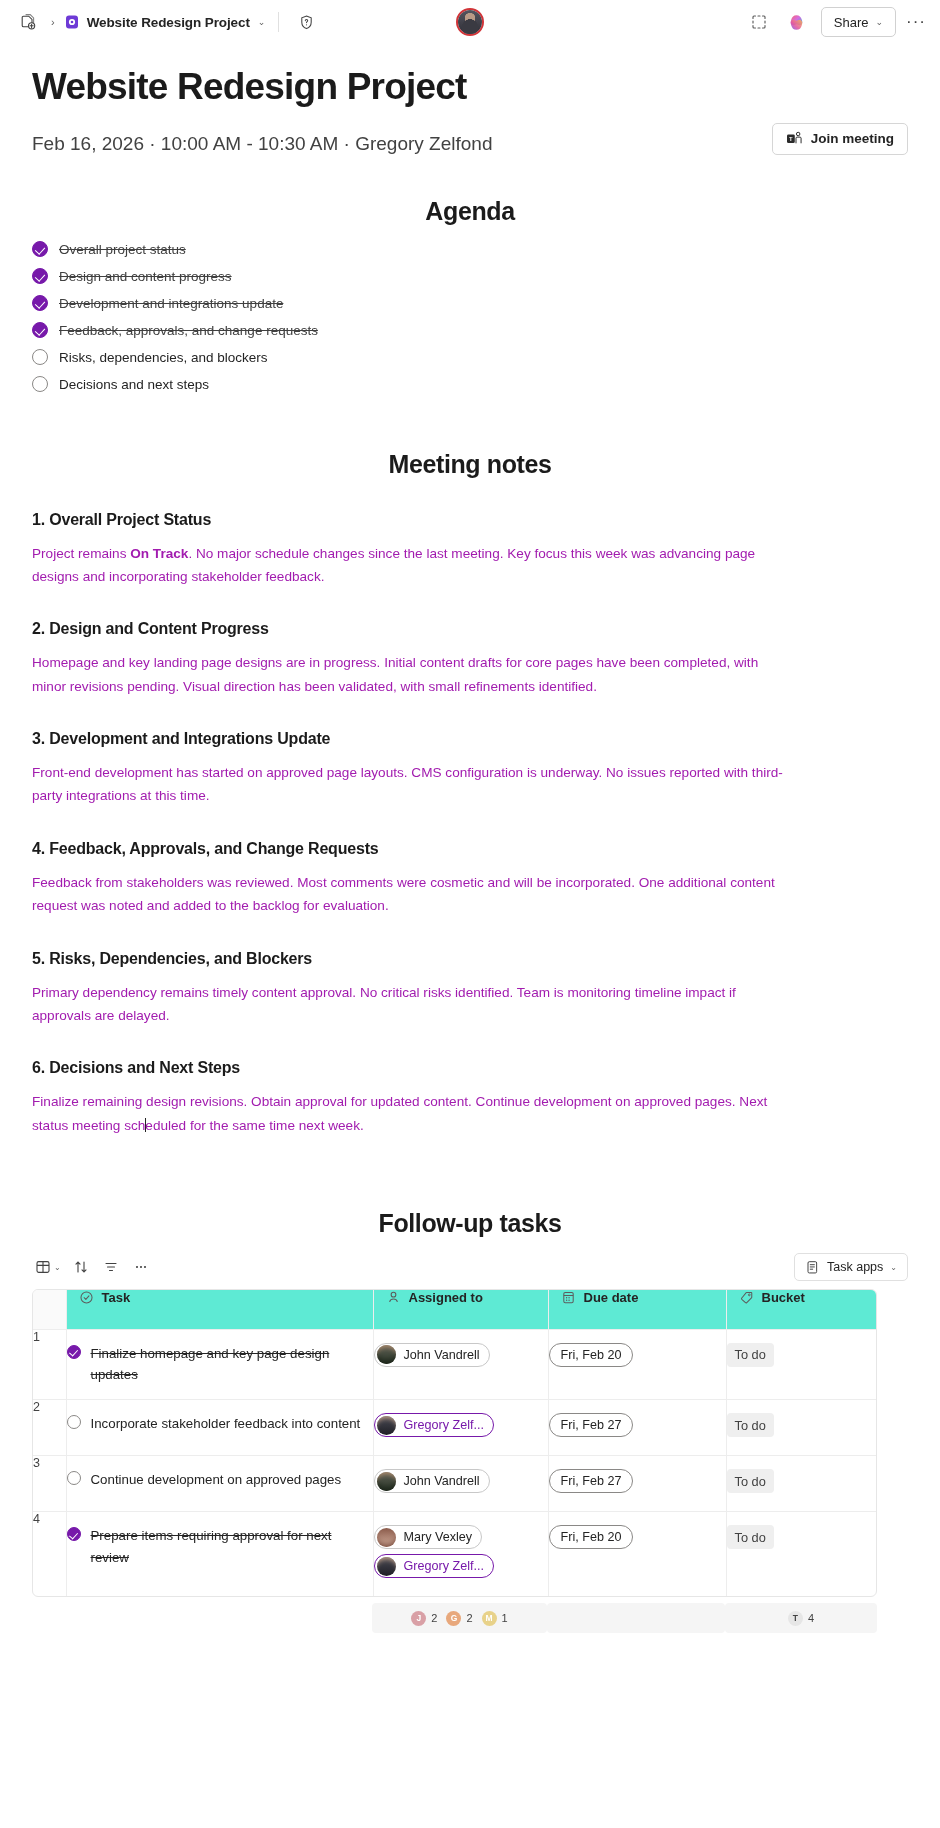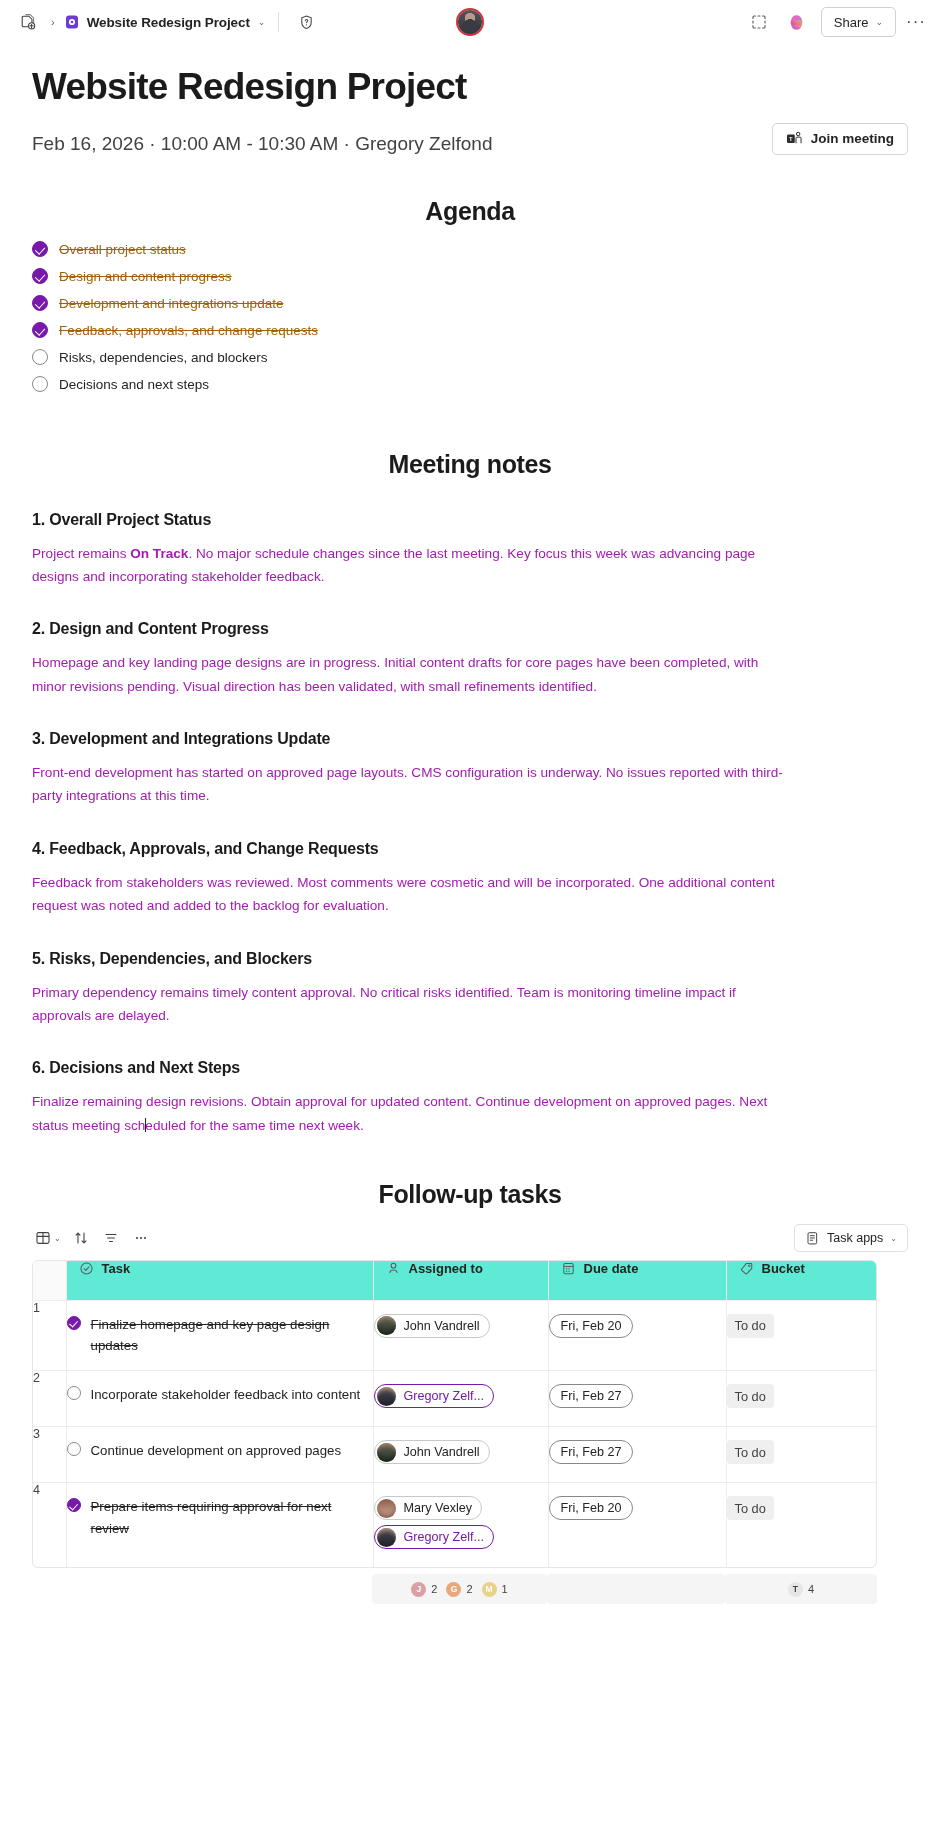--- a/index.html
+++ b/index.html
@@ -82,21 +82,21 @@
     display: flex; align-items: center; gap: 8px;
     font-size: 13.5px; font-weight: 600; color: #242424;
     white-space: nowrap;
   }
 
   h2.sec {
     font-size: 25px; font-weight: 700; letter-spacing: -0.4px;
     margin: 42px 0 10px 0; color: #1b1b1b; text-align: center;
   }
   h2.sec.notes { margin-top: 52px; }
-  h2.sec.tasks { margin-top: 43px; }
+  h2.sec.tasks { margin-top: 72px; }
 
   
   .agenda-list { margin-top: 4px; }
   .agenda-item {
     display: flex; align-items: center; gap: 11px;
     height: 27px; font-size: 13.5px; color: #242424;
   }
   .cb {
     width: 16px; height: 16px; border-radius: 50%;
     border: 1.4px solid #8a8886; flex: 0 0 auto;
@@ -106,21 +106,21 @@
     background: #7719aa; border-color: #7719aa;
     position: relative;
   }
   .cb.done::after {
     content: "";
     position: absolute; left: 4px; top: 3px;
     width: 5px; height: 8px;
     border: solid #fff; border-width: 0 1.8px 1.8px 0;
     transform: rotate(42deg);
   }
-  .agenda-item.done .label { text-decoration: line-through; color: #a16207; }
+  .agenda-item.done .label { text-decoration: line-through; color: #404040; }
 
   
   h3.nsec {
     font-size: 16px; font-weight: 700; color: #1b1b1b;
     margin: 32px 0 0 0; letter-spacing: -0.2px;
   }
   p.ntext {
     font-size: 13.6px; line-height: 1.72; color: #a21caf;
     margin: 13px 0 0 0; max-width: 760px;
   }

